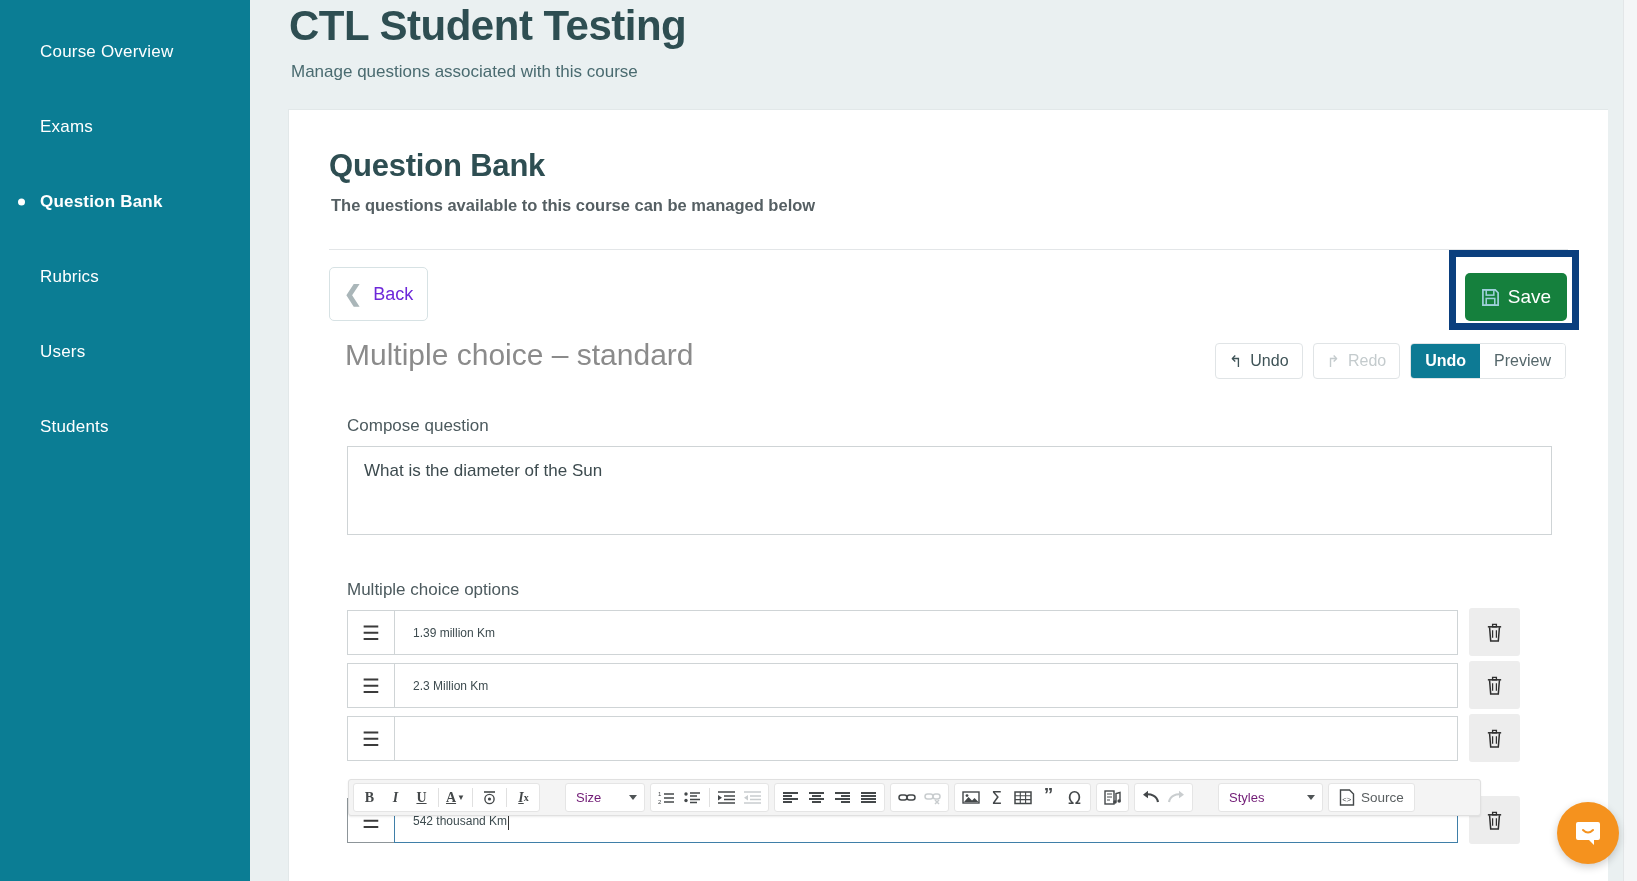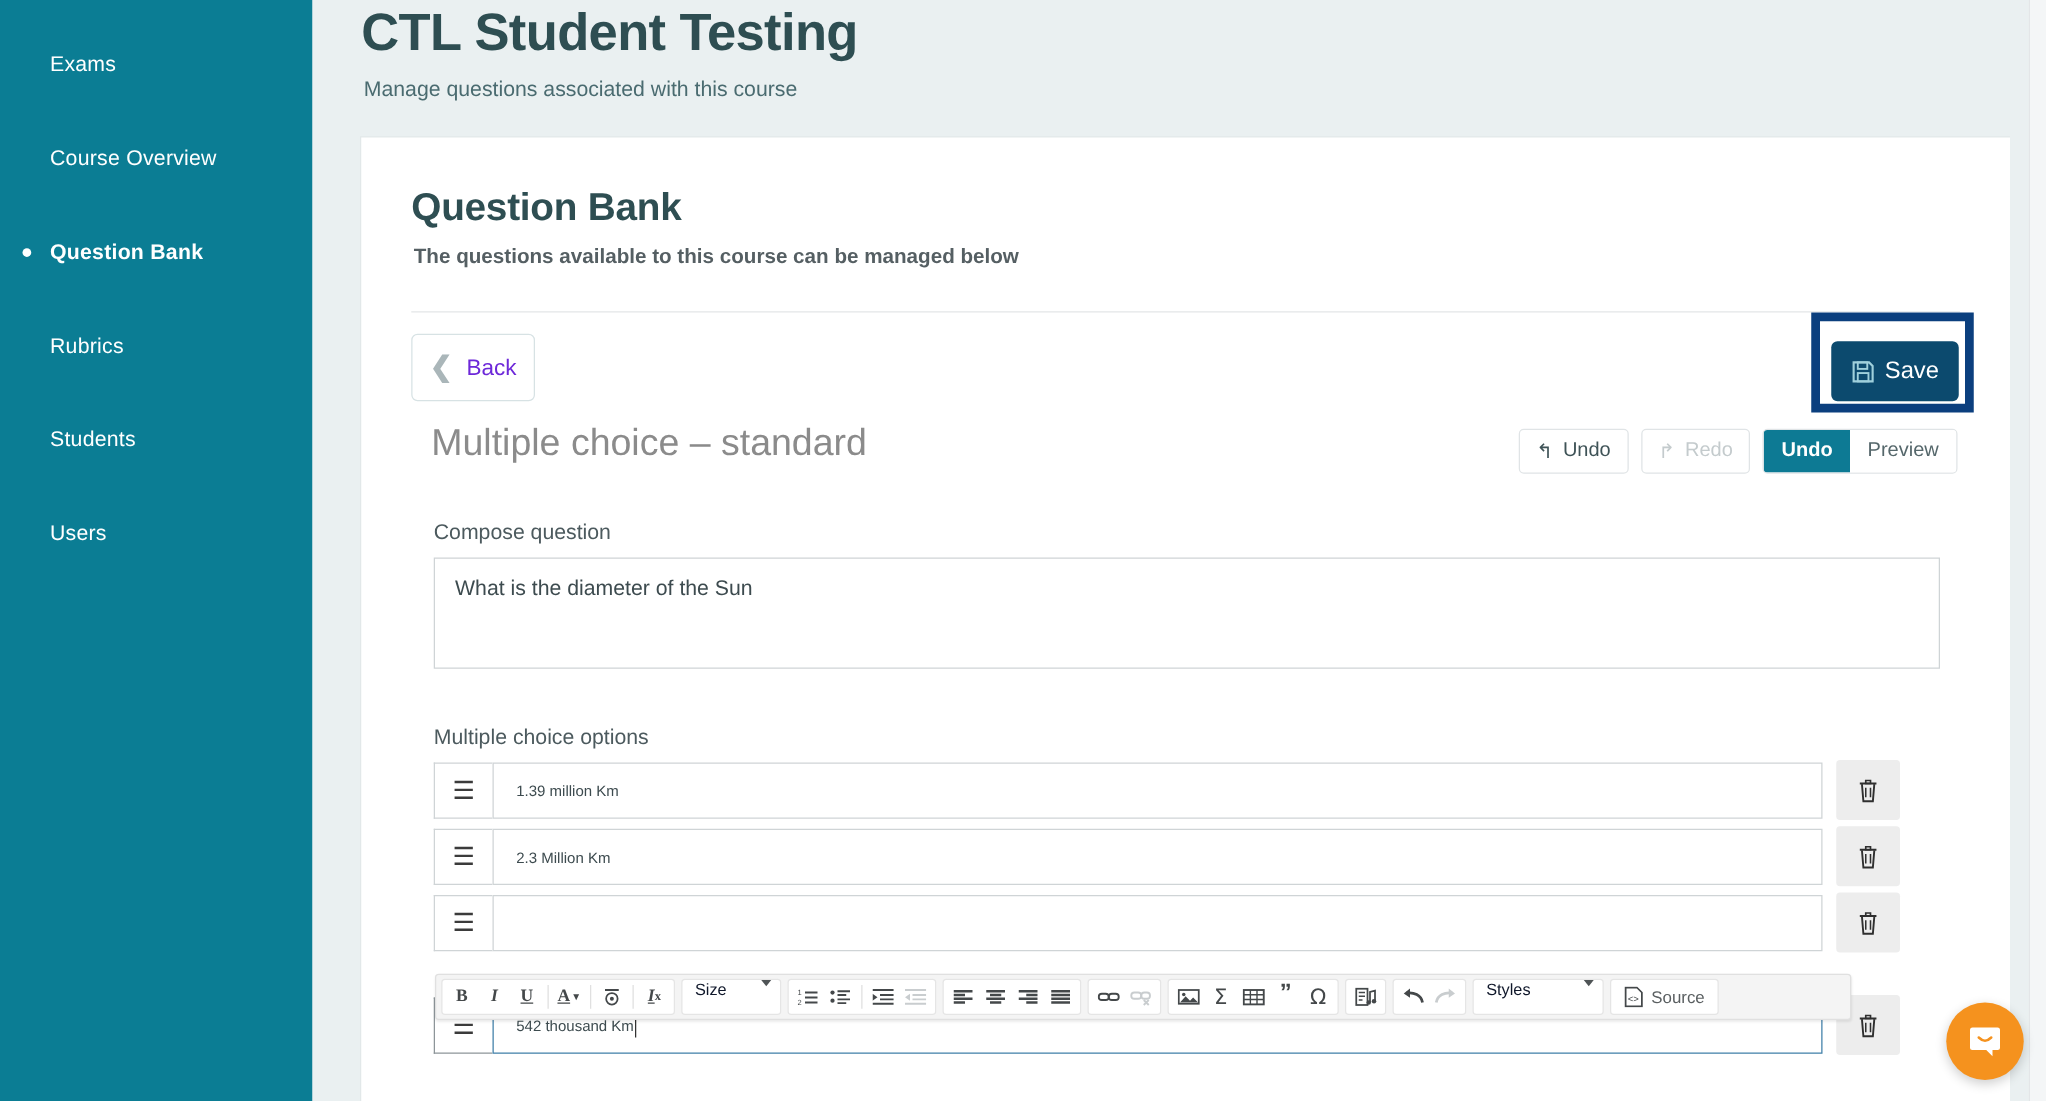--- a/index.html
+++ b/index.html
@@ -129,21 +129,21 @@
     position: absolute;
     right: -11px; top: 0px;
     width: 130px; height: 80px;
     border: 7px solid #0b3f7e;
     background: #ffffff;
   }
   #save-button {
     position: absolute;
     right: 5px; top: 16px;
     width: 102px; height: 48px;
-    background: #0c4a6e;
+    background: #15803d;
     border: none; border-radius: 5px;
     color: #ffffff;
     display: flex; align-items: center; justify-content: center;
     gap: 8px;
     cursor: pointer;
   }
   #save-button .lbl { font-size: 19px; }
   .save-icon { width: 19px; height: 19px; display:block; }
 
   
@@ -302,30 +302,31 @@
     cursor: pointer;
     border-radius: 2px;
   }
   .tb-btn.dim { color: #c2c6c8; cursor: default; }
   .tb-sep {
     width: 1px; height: 19px;
     background: #e0e0e0;
     margin: 0 3px;
   }
   .tb-select {
-    display: flex; align-items: flex-start;
+    display: flex; align-items: center;
     justify-content: space-between;
     background: #ffffff;
     border: 1px solid #e5e5e5;
     border-radius: 3px;
     height: 29px;
     font-size: 13px;
-    color: #0f172a;
+    color: #701a75;
     cursor: pointer;
     padding: 0 7px 0 10px;
+    margin-left: 20px;
   }
   .tb-select .cap { margin-right: 16px; }
   .tb-select .tri {
     width: 0; height: 0;
     border-left: 4px solid transparent;
     border-right: 4px solid transparent;
     border-top: 5px solid #4f5456;
   }
   .tb-text-btn {
     display: flex; align-items: center; gap: 6px;
@@ -370,42 +371,42 @@
 </style>
 </head>
 <body>
 
 <div id="app">
 
   <nav id="sidebar">
     <div id="nav-list">
 
       <div class="nav-item">
+        <span>Course Overview</span>
+      </div>
+
+      <div class="nav-item">
         <span>Exams</span>
-      </div>
-
-      <div class="nav-item">
-        <span>Course Overview</span>
       </div>
 
       <div class="nav-item active">
         <span class="nav-bullet"></span>
         <span>Question Bank</span>
       </div>
 
       <div class="nav-item">
         <span>Rubrics</span>
       </div>
 
       <div class="nav-item">
+        <span>Users</span>
+      </div>
+
+      <div class="nav-item">
         <span>Students</span>
-      </div>
-
-      <div class="nav-item">
-        <span>Users</span>
       </div>
 
     </div>
   </nav>
   <div id="side-strip"></div>
 
   <header id="header">
     <h1 id="page-title">CTL Student Testing</h1>
     <p id="page-subtitle">Manage questions associated with this course</p>
   </header>

